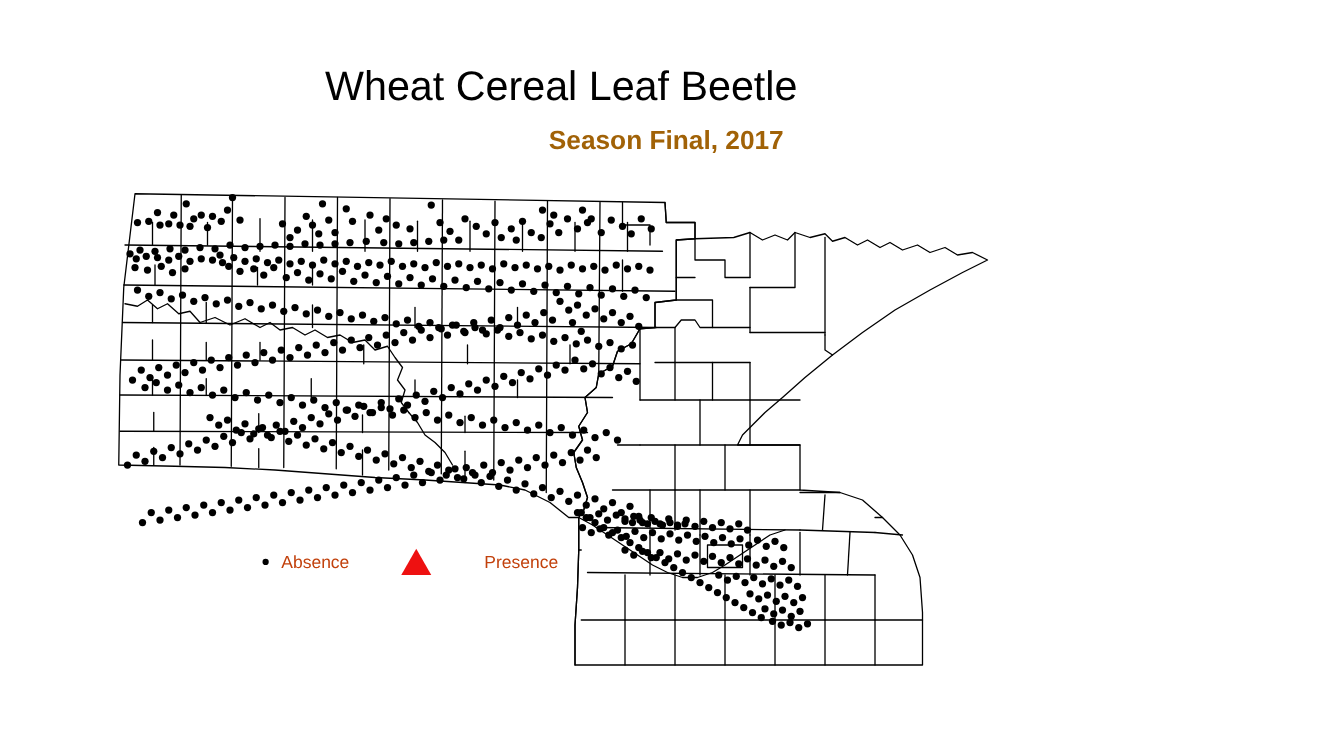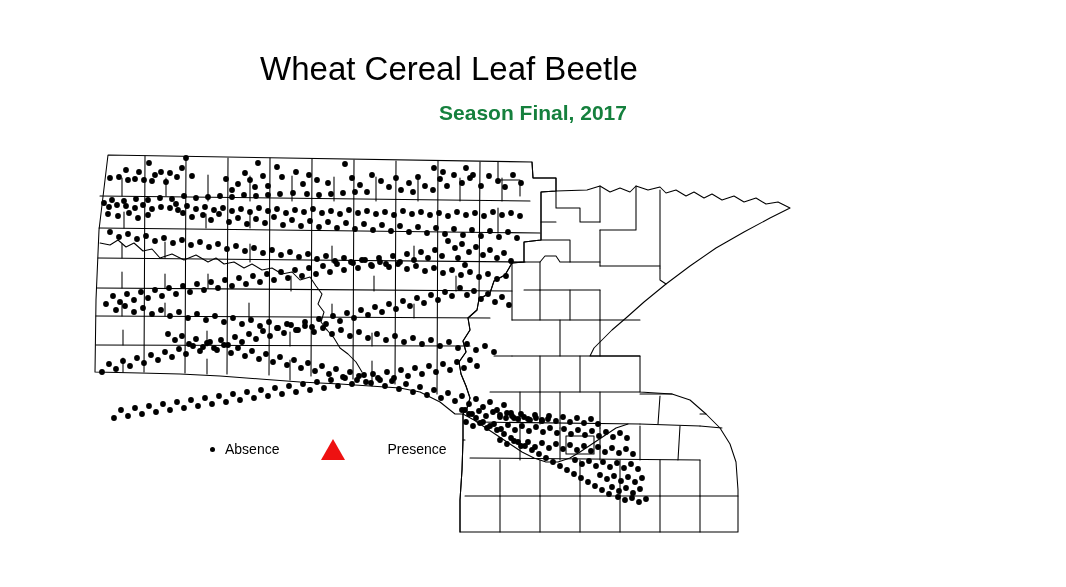--- a/index.html
+++ b/index.html
@@ -33,21 +33,21 @@
     white-space: nowrap;
   }
   .subtitle {
     position: absolute;
     top: 100px;
     left: 0;
     width: 1066px;
     text-align: center;
     font-size: 21px;
     font-weight: bold;
-    color: #15803d;
+    color: #a16207;
     line-height: 26px;
     white-space: nowrap;
   }
   #map-area {
     position: absolute;
     left: 0;
     top: 0;
     width: 1066px;
     height: 587px;
   }
@@ -81,21 +81,21 @@
     width: 0;
     height: 0;
     border-left: 12px solid transparent;
     border-right: 12px solid transparent;
     border-bottom: 21px solid #ee1111;
     margin-right: 7px;
     flex: none;
   }
   .legend-label {
     font-size: 14px;
-    color: #000000;
+    color: #c2410c;
     white-space: nowrap;
   }
 </style>
 </head>
 <body>
 
 <div id="figure">
 
   <div class="title">Wheat Cereal Leaf Beetle</div>
   <div class="subtitle">Season Final, 2017</div>

